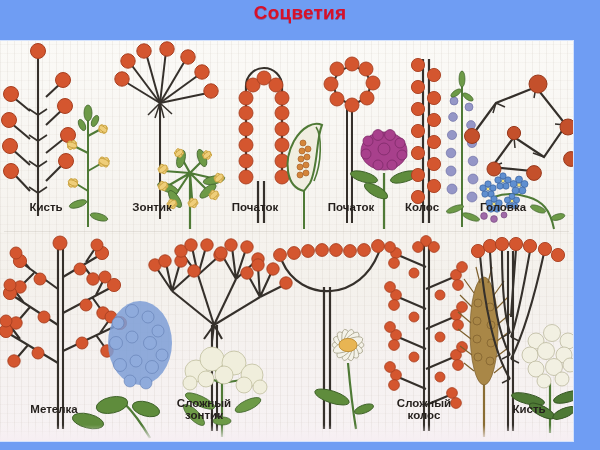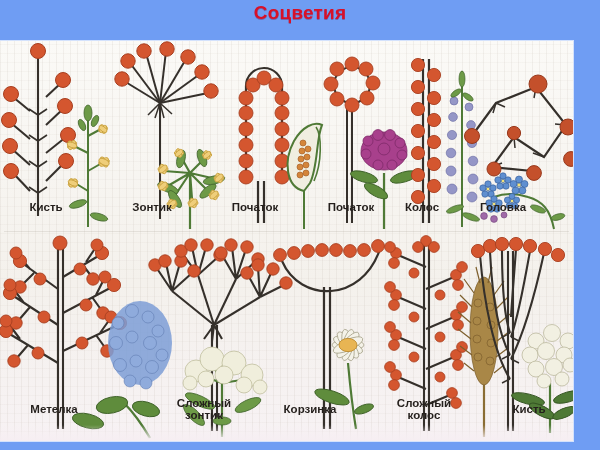--- a/index.html
+++ b/index.html
@@ -740,20 +740,19 @@
             <ellipse cx="90" cy="164" rx="15" ry="5" transform="rotate(-16 90 164)"></ellipse>
             <ellipse cx="64" cy="178" rx="14" ry="5" transform="rotate(28 64 178)"></ellipse>
             <ellipse cx="86" cy="180" rx="12" ry="4.6" transform="rotate(-24 86 180)"></ellipse>
           </g>
         </svg>
       </div>
 
       <div class="caption" style="left:6px;top:170px;width:96px">Метелка</div>
       <div class="caption" style="left:150px;top:164px;width:108px">Сложный
 зонтик</div>
-      <div class="caption" style="left:258px;top:170px;width:104px">Корзинка</div>
       <div class="caption" style="left:372px;top:164px;width:104px">Сложный
 колос</div>
       <div class="caption" style="left:488px;top:170px;width:82px">Кисть</div>
     </div>
 
   </div>
 </div>
 
 </body></html>

